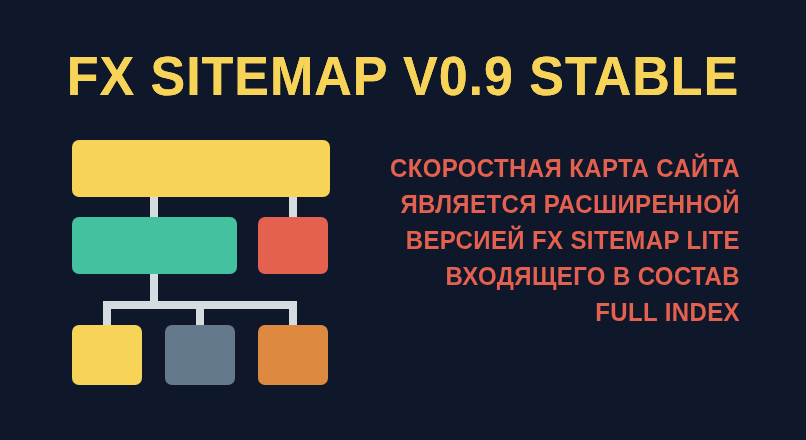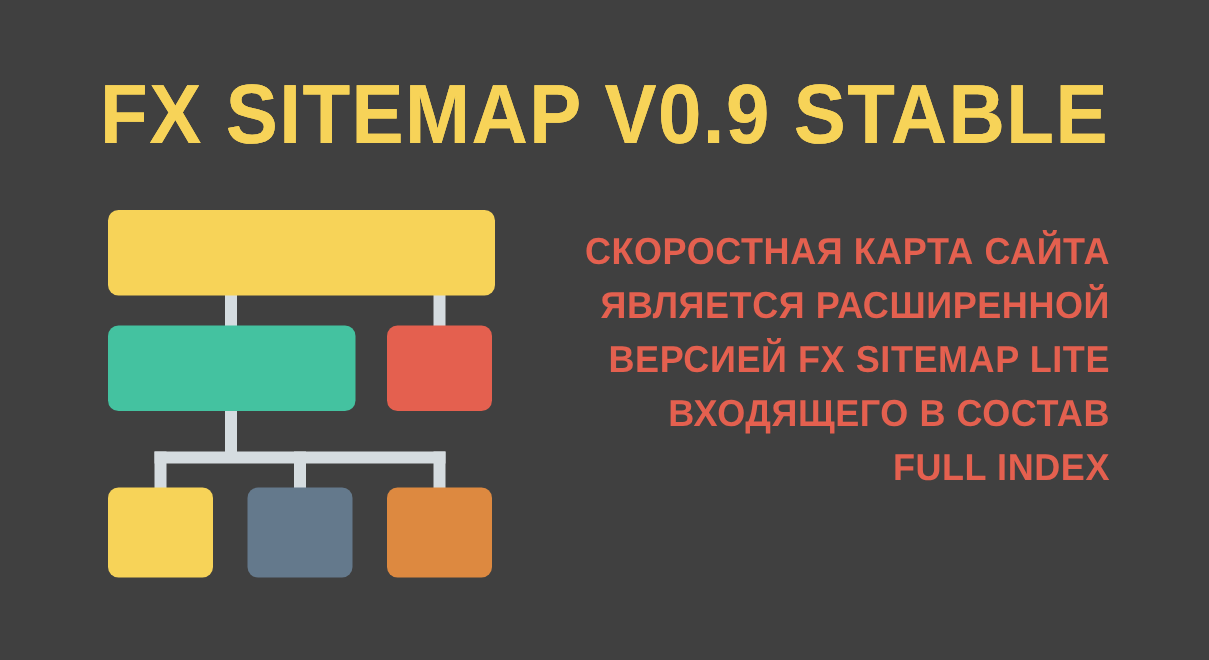--- a/index.html
+++ b/index.html
@@ -1,21 +1,21 @@
 <!DOCTYPE html>
 <html><head>
 <meta charset="utf-8">
 <style>
   html,body{margin:0;padding:0;}
   body{
     width:806px;height:440px;overflow:hidden;
     background:#33505F;
     font-family:"Liberation Sans", sans-serif;
   }
-  #banner{position:relative;width:806px;height:440px;background:#404040;}
+  #banner{position:relative;width:806px;height:440px;background:#0f172a;}
 
   
   #title{
     position:absolute;left:0;top:46px;width:806px;
     text-align:center;
     color:#F7D358;
     font-family:"Liberation Sans", sans-serif;
     font-size:56px;
     font-weight:bold;
     letter-spacing:1px;

